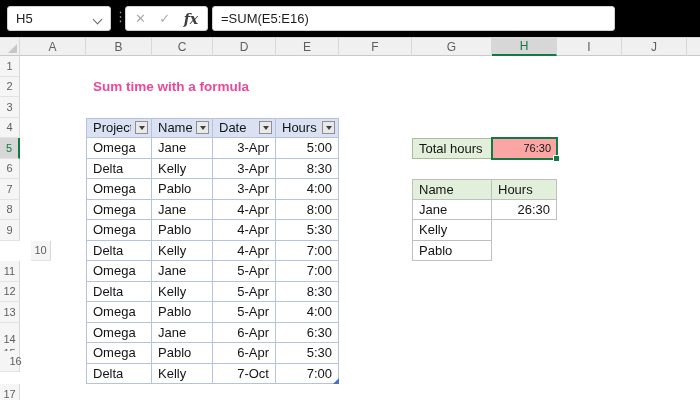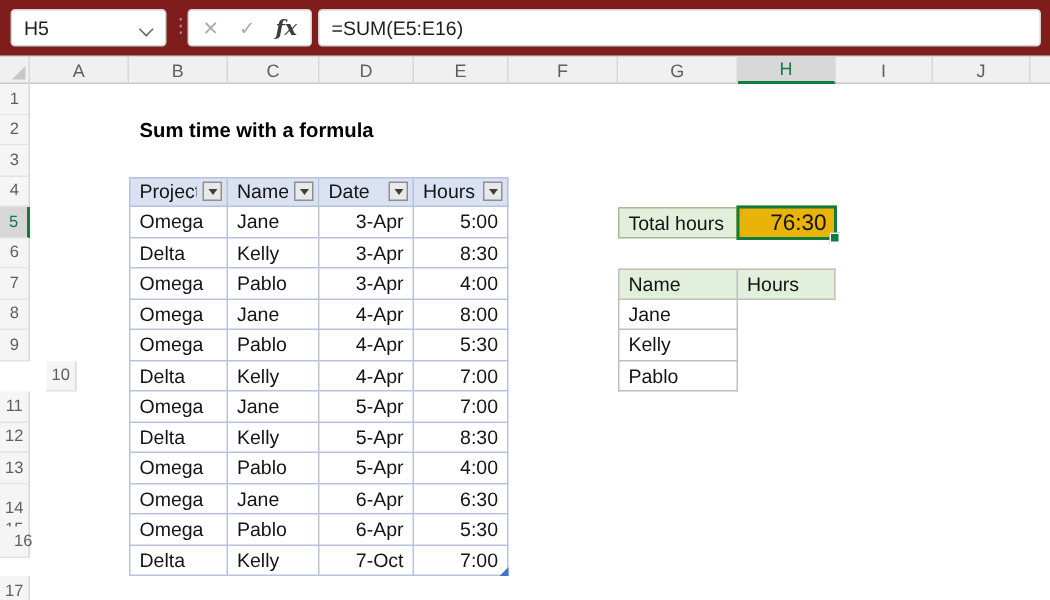--- a/index.html
+++ b/index.html
@@ -1,74 +1,74 @@
 <!DOCTYPE html>
 <html style="--green: #107C41; --hblue: #D9E1F2; --tblue: #B7C3DC; --sgreen: #E2EFDA; --gray: #BFBFBF; --hndl: #4472C4;"><head>
 <meta charset="utf-8">
 <style>
   html,body{margin:0;padding:0;background:#fff;}
   .app{position:relative;width:700px;height:400px;background:#fff;overflow:hidden;
        font-family:"Liberation Sans",sans-serif;-webkit-font-smoothing:antialiased;}
 
   
-  .fbar{position:absolute;left:0;top:0;width:700px;height:38px;background:#7f1d1d;
+  .fbar{position:absolute;left:0;top:0;width:700px;height:38px;background:#000000;
         border-bottom:1px solid #D6D6D6;box-sizing:border-box;}
   .fbox{position:absolute;top:6px;height:25px;background:#fff;border:1px solid #D2D2D2;
         border-radius:3px;box-sizing:border-box;display:flex;align-items:center;}
   .namebox{left:7px;width:104px;padding:0 8px;font-size:13px;color:#222;}
   .namebox .chev{position:absolute;right:9px;top:9px;width:6px;height:6px;
         border-right:1.5px solid #666;border-bottom:1.5px solid #666;transform:rotate(45deg);}
   .dotsep{position:absolute;left:114px;top:10px;font-size:13px;color:#9a9a9a;line-height:1;}
   .fxbox{left:125px;width:83px;justify-content:space-between;padding:0 9px;}
   .icx{color:#ABABAB;font-size:13px;}
   .icfx{font-family:"DejaVu Serif",serif;font-style:italic;font-weight:bold;
         font-size:14px;color:#3E3E3E;}
-  .formulabox{left:212px;width:482px;padding:0 8px;font-size:13px;color:#1e1e1e;}
+  .formulabox{left:212px;width:403px;padding:0 8px;font-size:13px;color:#1e1e1e;}
 
   
   .colstrip{position:absolute;left:0;top:38px;width:700px;height:18px;background:#F0F0F0;
         border-bottom:1px solid #C9C9C9;box-sizing:border-box;}
   .corner{position:absolute;left:0;top:38px;width:20px;height:18px;border-right:1px solid #D8D8D8;
         box-sizing:border-box;}
   .corner-tri{position:absolute;right:2px;bottom:3px;width:0;height:0;
         border-left:9px solid transparent;border-bottom:9px solid #C7C7C7;}
   .colh{position:absolute;top:38px;height:18px;display:flex;align-items:center;justify-content:center;
         font-size:12px;color:#5F5F5F;border-right:1px solid #D8D8D8;box-sizing:border-box;}
   .colh.sel{background:#D7D7D7;color:var(--green);border-bottom:2px solid var(--green);}
   .rowh{position:absolute;left:0;width:20px;display:flex;align-items:center;justify-content:center;
         font-size:11px;color:#5F5F5F;background:#F5F5F5;border-right:1px solid #D8D8D8;
         border-bottom:1px solid #E3E3E3;box-sizing:border-box;}
   .rowh.sel{background:#D7D7D7;color:var(--green);border-right:2px solid var(--green);}
 
   
   .title{position:absolute;left:93px;top:76.5px;height:20.5px;display:flex;align-items:center;
-        font-weight:bold;font-size:13.5px;color:#000000;}
+        font-weight:bold;font-size:13.5px;color:#ec4899;}
 
   
   .maintable{position:absolute;left:86px;top:117.5px;width:253px;}
   .mrow{display:flex;height:20.5px;}
   .mcell{box-sizing:border-box;border-right:1px solid var(--tblue);border-bottom:1px solid var(--tblue);
         padding:0 6px;display:flex;align-items:center;font-size:13px;color:#141414;
         white-space:nowrap;overflow:hidden;}
   .mrow .mcell:first-child{border-left:1px solid var(--tblue);}
   .mhead{background:var(--hblue);border-top:1px solid var(--tblue);padding-right:3px;
         justify-content:space-between;}
   .mcell.r{justify-content:flex-end;}
   .filterbtn{width:13px;height:13px;background:#E9E9E9;border:1px solid #8F8F8F;flex:none;
         display:flex;align-items:center;justify-content:center;box-sizing:border-box;margin-left:4px;}
   .filterbtn::after{content:"";width:0;height:0;border-left:3px solid transparent;
         border-right:3px solid transparent;border-top:4px solid #3F3F3F;}
 
   
   .totlabel{position:absolute;left:412px;top:138px;width:80px;height:20.5px;background:var(--sgreen);
         border:1px solid #ACB99A;box-sizing:border-box;display:flex;align-items:center;
         padding:0 6px;font-size:13px;color:#141414;}
-  .totval{position:absolute;left:491px;top:137px;width:67px;height:22.5px;background:#eab308;
+  .totval{position:absolute;left:491px;top:137px;width:67px;height:22.5px;background:#fca5a5;
         border:2px solid var(--green);box-sizing:border-box;display:flex;align-items:center;
-        justify-content:flex-end;padding:0 5px;font-size:15px;color:#141414;}
+        justify-content:flex-end;padding:0 5px;font-size:11px;color:#141414;}
   .fillhandle{position:absolute;left:553px;top:155px;width:5px;height:5px;background:var(--green);
         border:1px solid #fff;}
 
   
   .sumtable{position:absolute;left:412px;top:179px;width:145px;}
   .srow{display:flex;height:20.5px;}
   .scell{box-sizing:border-box;border-right:1px solid var(--gray);border-bottom:1px solid var(--gray);
         padding:0 6px;display:flex;align-items:center;font-size:13px;color:#141414;
         white-space:nowrap;overflow:hidden;}
   .srow .scell:first-child{border-left:1px solid var(--gray);}
@@ -236,20 +236,21 @@
   <div class="totval">76:30</div>
   <div class="fillhandle"></div>
 
   <div class="sumtable" id="sumtable">
       <div class="srow">
         <div class="scell shead" style="width: 80px;">Name</div>
         <div class="scell shead" style="width: 65px;">Hours</div>
       </div>
       <div class="srow">
         <div class="scell" style="width: 80px;">Jane</div>
+        <div class="scell r" style="width: 65px;">26:30</div>
       </div>
       <div class="srow">
         <div class="scell" style="width: 80px;">Kelly</div>
       </div>
       <div class="srow">
         <div class="scell" style="width: 80px;">Pablo</div>
       </div>
     </div>
 </div>
 

